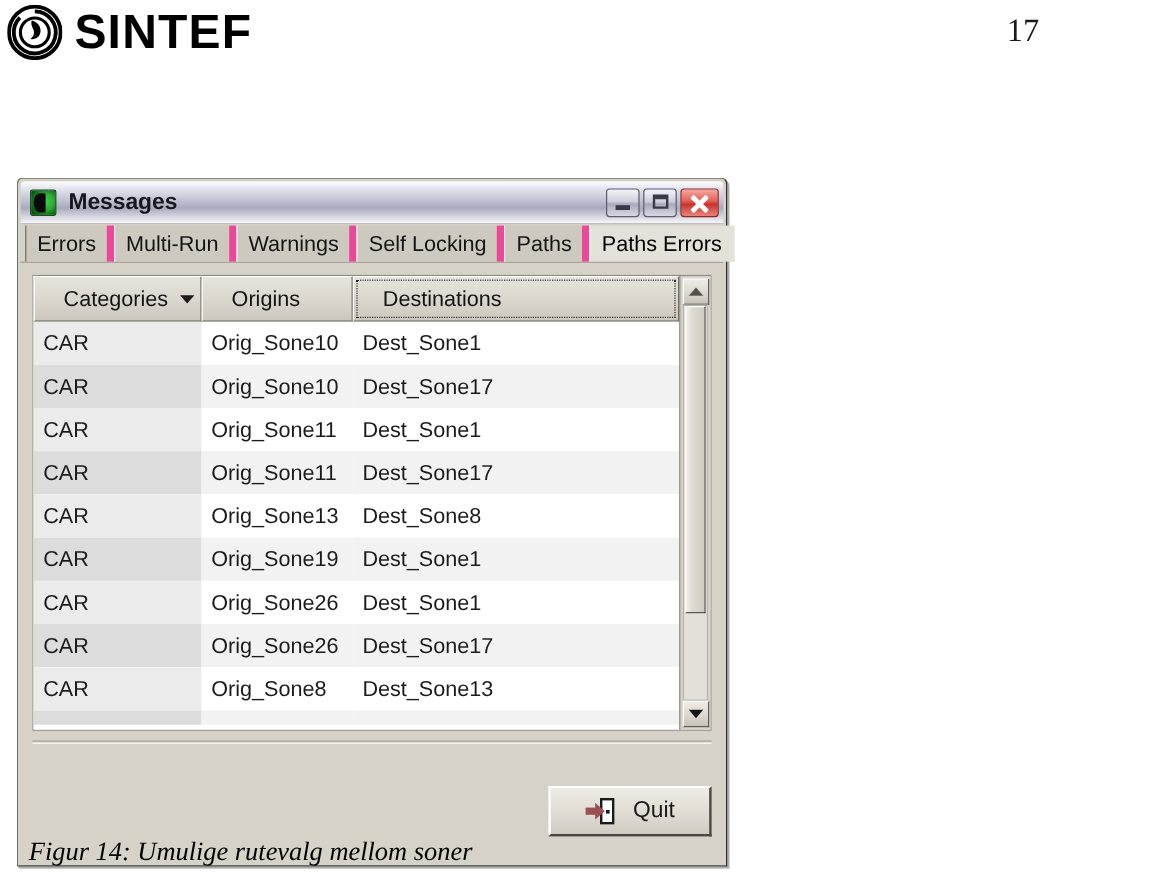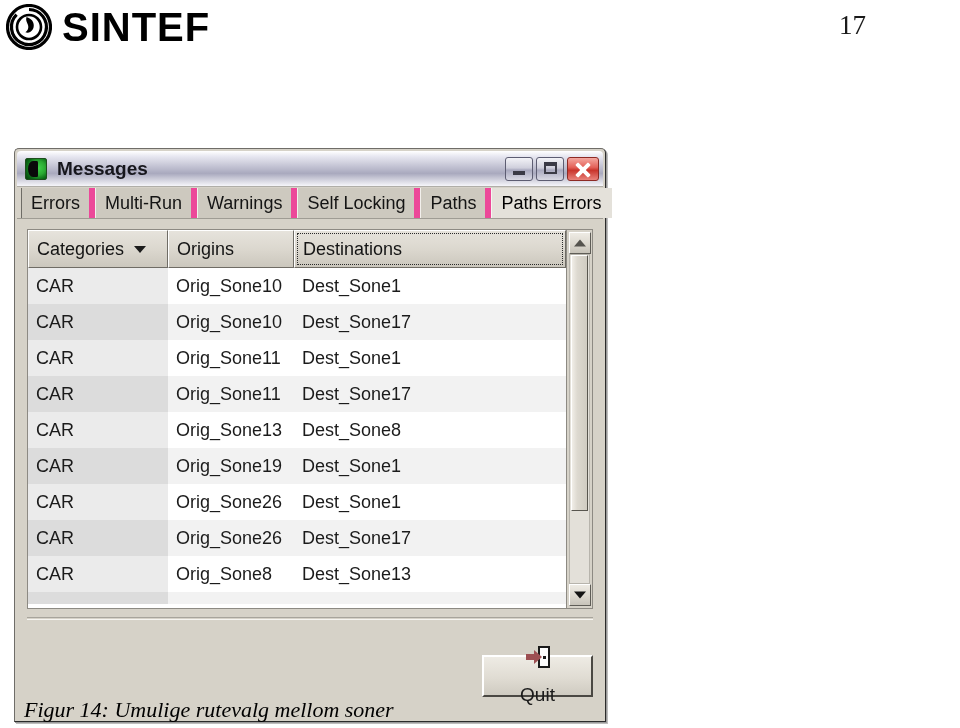--- a/index.html
+++ b/index.html
@@ -235,21 +235,21 @@
   }
   .th {
     display: flex;
     align-items: center;
     font-size: 18px;
     color: #141414;
     background: linear-gradient(to bottom, #e6e3dc 0%, #dbd7ce 52%, #cbc7bd 100%);
     border: 1px solid #ffffff;
     border-right-color: #6f6c65;
     border-bottom-color: #6f6c65;
-    padding: 0 8px;
+    padding: 0 24px;
     box-sizing: border-box;
     position: relative;
   }
   .th-label { white-space: nowrap; }
   .th.focused {
     outline: 1px dotted #2a2a2a;
     outline-offset: -4px;
   }
   .sort-arrow {
     margin-left: 10px;
@@ -364,33 +364,32 @@
 
   
   #footer-bar {
     position: absolute;
     right: 10px;
     bottom: 22px;
     display: flex;
     justify-content: flex-end;
   }
   #quit-button {
-    width: 111px; height: 42px;
+    width: 136px; height: 42px;
     background: linear-gradient(to bottom, #eeebe4 0%, #e0dcd3 55%, #cfcbc1 100%);
     border: 2px solid #ffffff;
     border-right-color: #4a4843;
     border-bottom-color: #4a4843;
     box-sizing: border-box;
     display: flex;
     align-items: center;
     justify-content: center;
     gap: 16px;
     font-size: 19px;
     color: #1b1b1b;
-    flex-direction: column;
   }
   #quit-icon {
     width: 24px; height: 22px;
     position: relative;
     flex: 0 0 auto;
   }
   #quit-icon .door {
     position: absolute;
     right: 0; top: 0;
     width: 12px; height: 22px;

